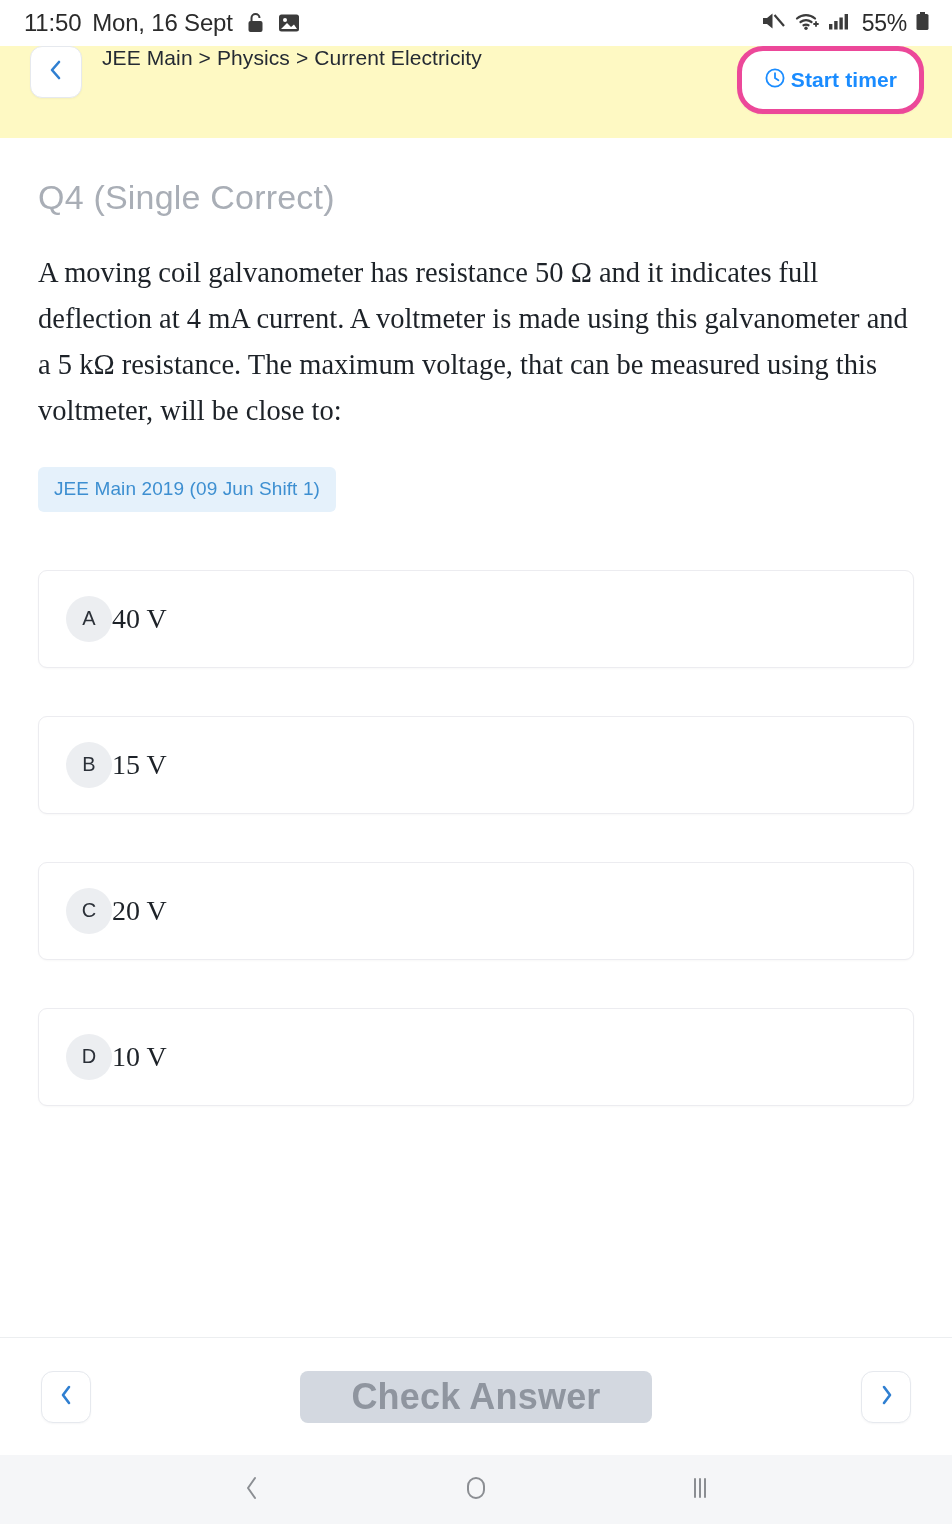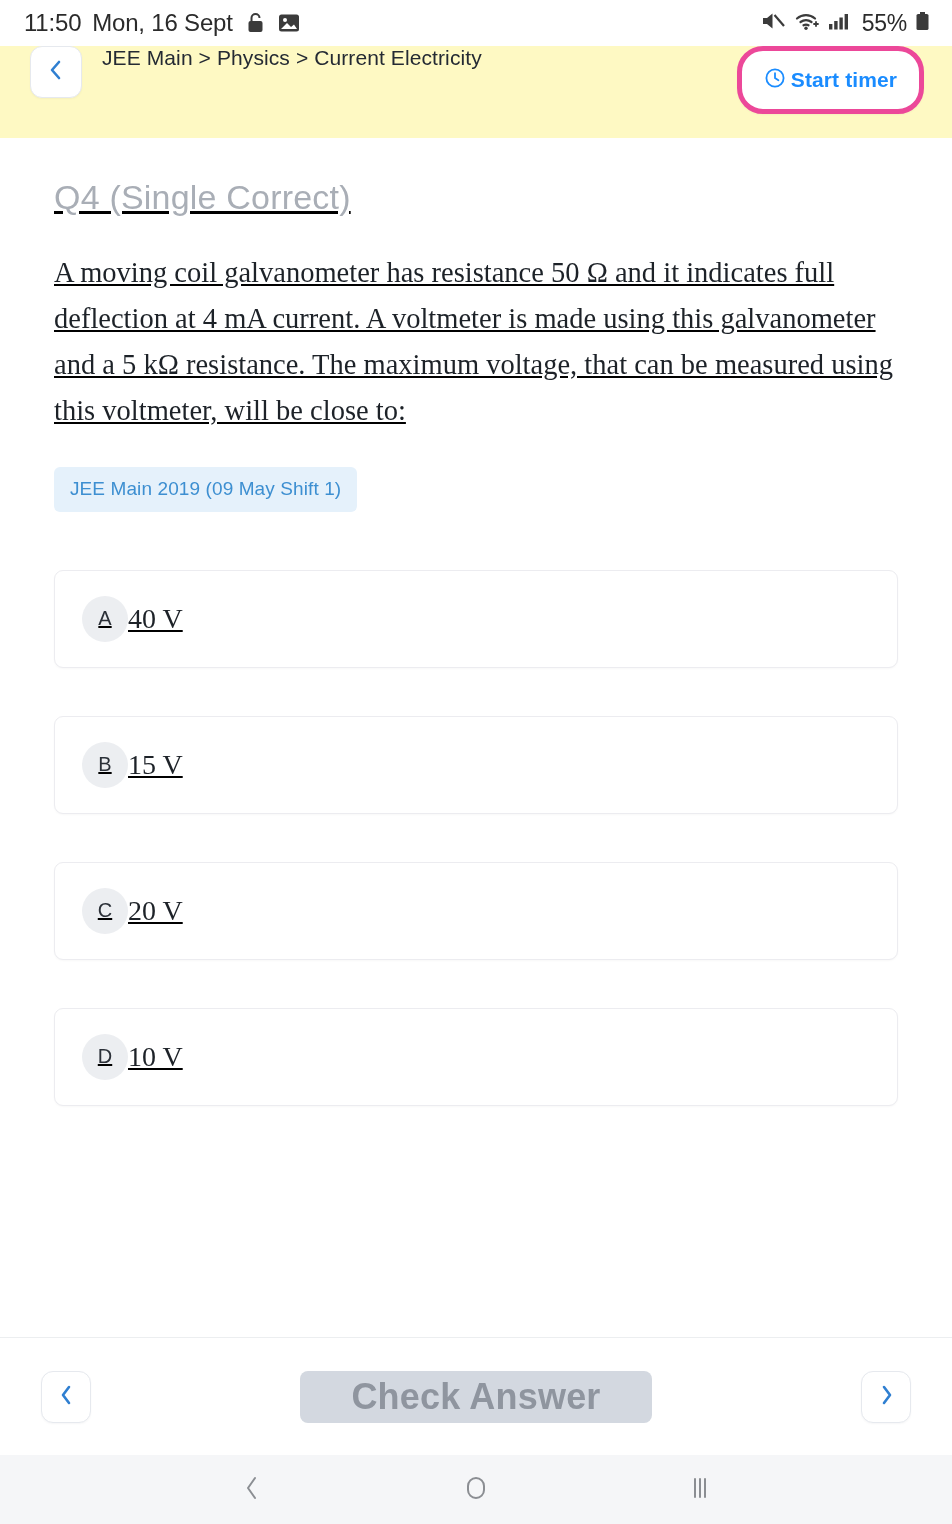--- a/index.html
+++ b/index.html
@@ -81,21 +81,21 @@
     box-shadow: 0 1px 2px rgba(16,24,40,0.04);
   }
   .timer-btn .label {
     font-size: 21px;
     color: #1a8cff;
     font-weight: bold;
     letter-spacing: 0.1px;
   }
 
   
-  .content { padding: 0 54px; text-decoration: underline; }
+  .content { padding: 0 38px; }
 
   .qhead {
     display: flex;
     align-items: center;
     margin-top: 28px;
     height: 62px;
   }
   .qtitle {
     font-size: 34px;
     color: #a9aeb6;
@@ -301,21 +301,21 @@
 <div class="content">
 
   <div class="qhead">
     <div class="qtitle">Q4 (Single Correct)</div>
     <div class="qhead-spacer"></div>
   </div>
 
   <div class="qtext">A moving coil galvanometer has resistance 50 Ω and it indicates full deflection at 4 mA current. A voltmeter is made using this galvanometer and a 5 kΩ resistance. The maximum voltage, that can be measured using this voltmeter, will be close to:</div>
 
   <div class="tag-row">
-    <span class="tag">JEE Main 2019 (09 May Shift 1)</span>
+    <span class="tag">JEE Main 2019 (09 Jun Shift 1)</span>
   </div>
 
   <div class="options">
 
     <div class="option">
       <div class="opt-badge">A</div>
       <div class="opt-text">40 V</div>
     </div>
 
     <div class="option">

